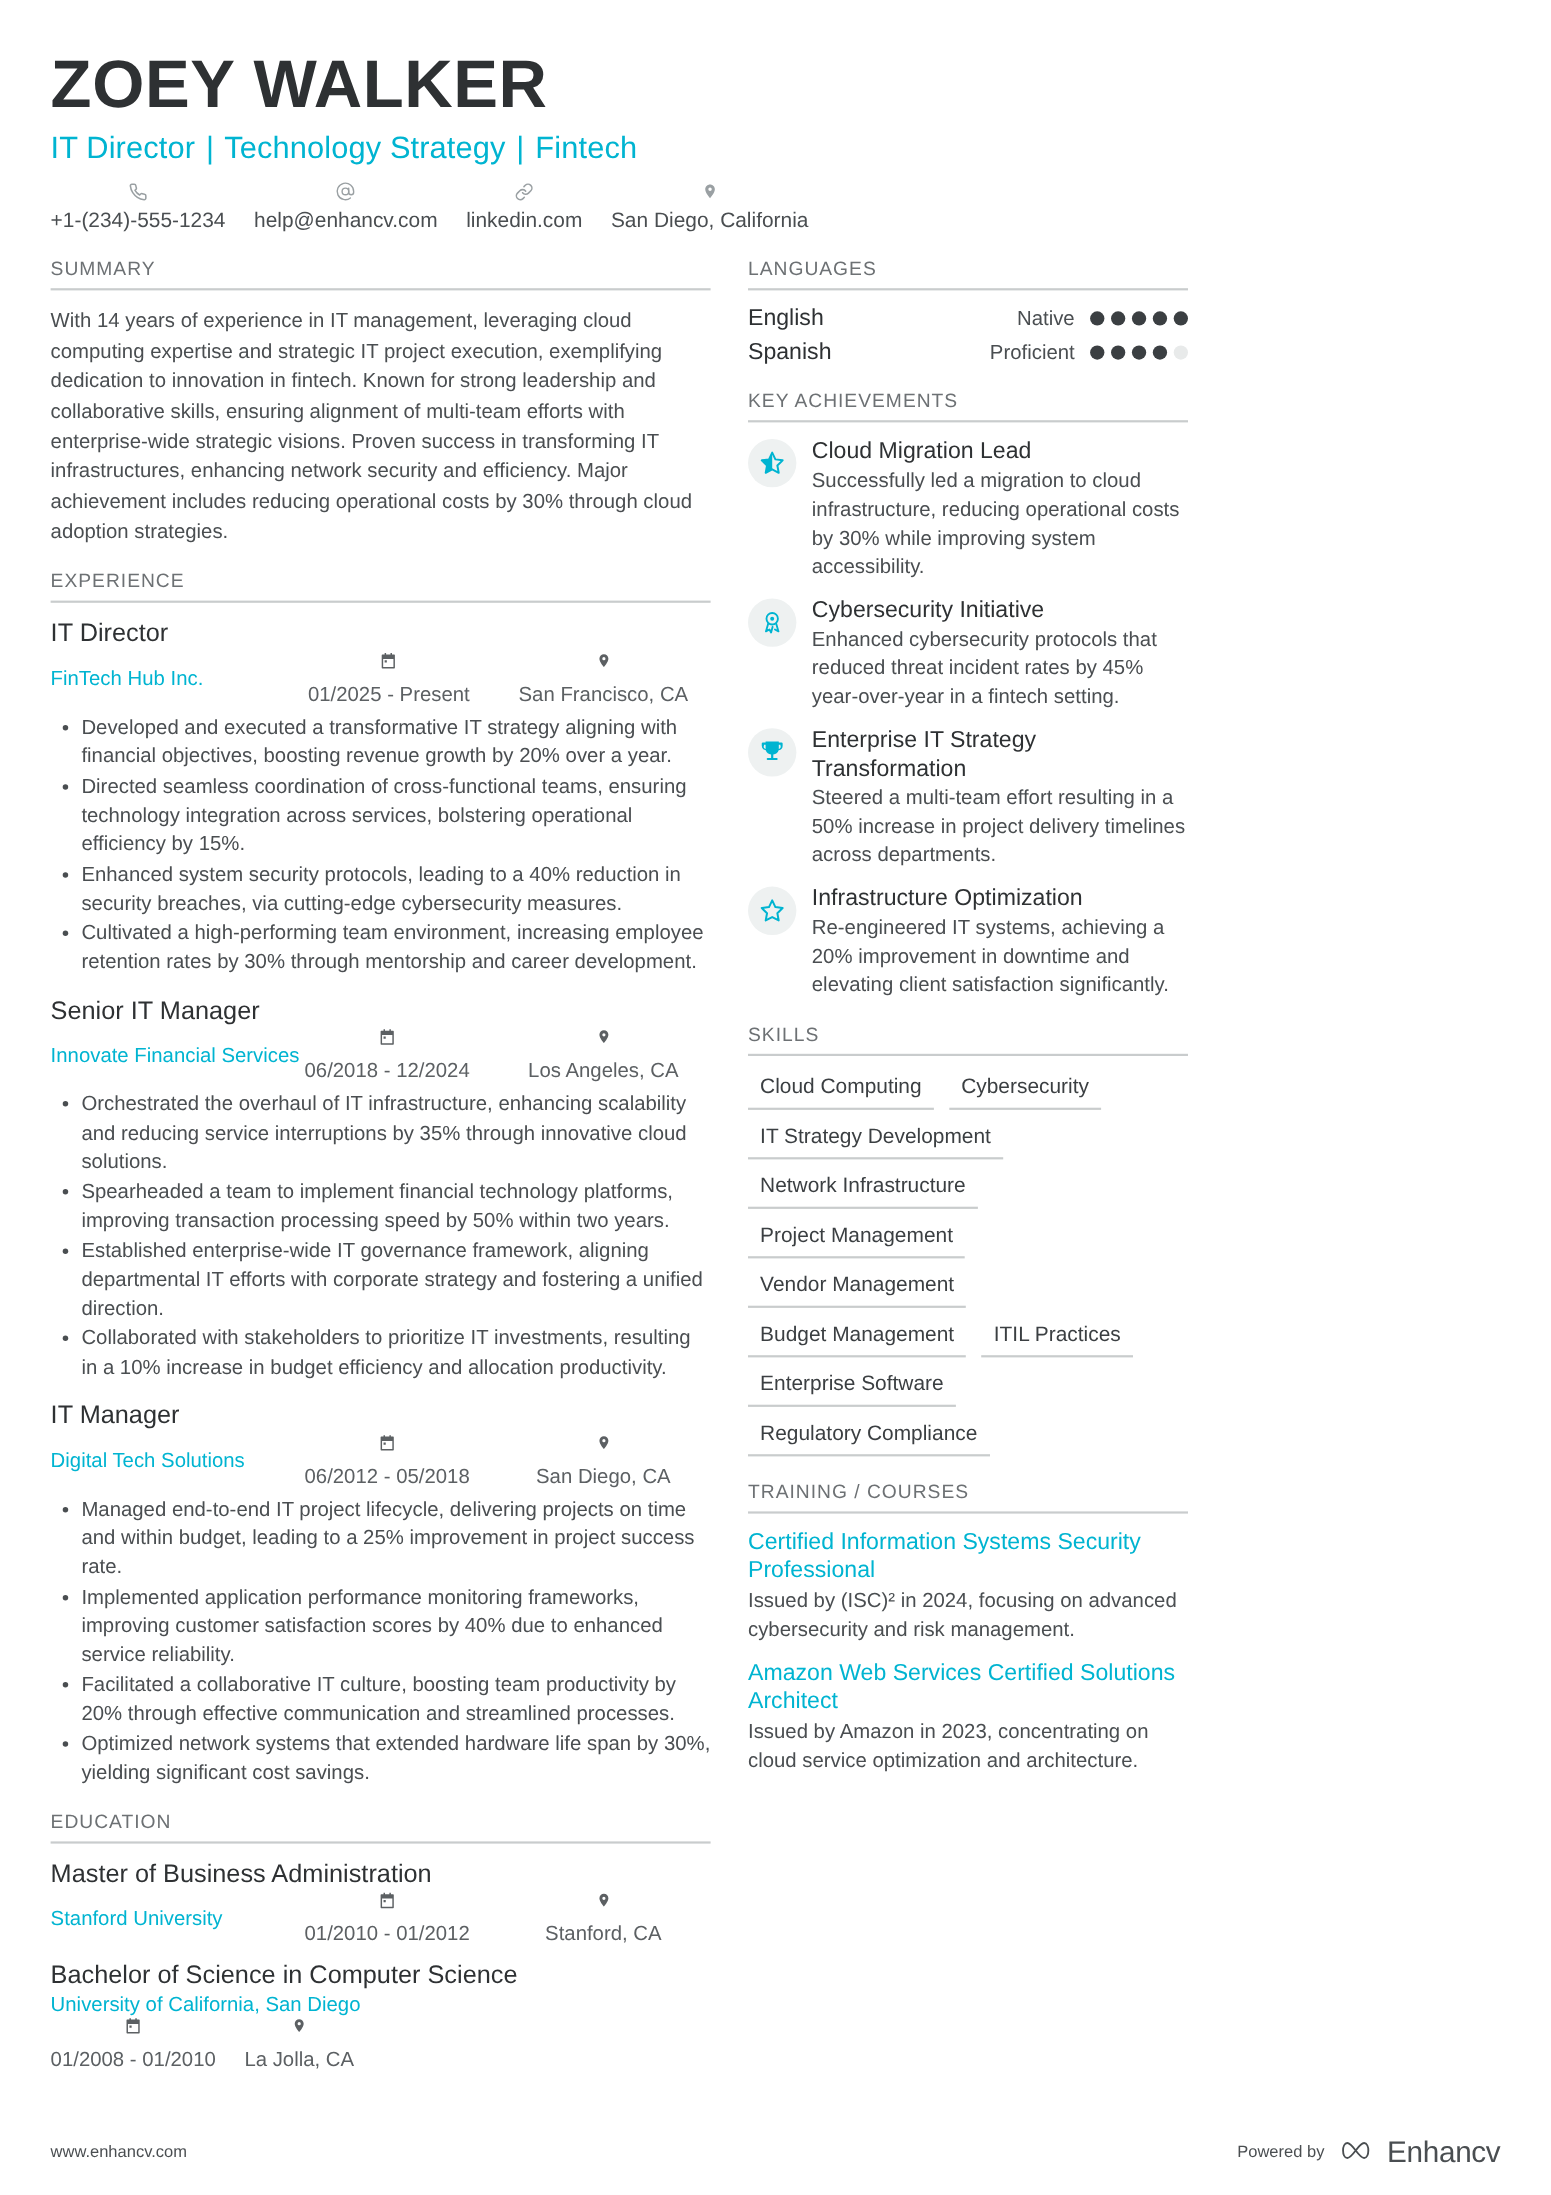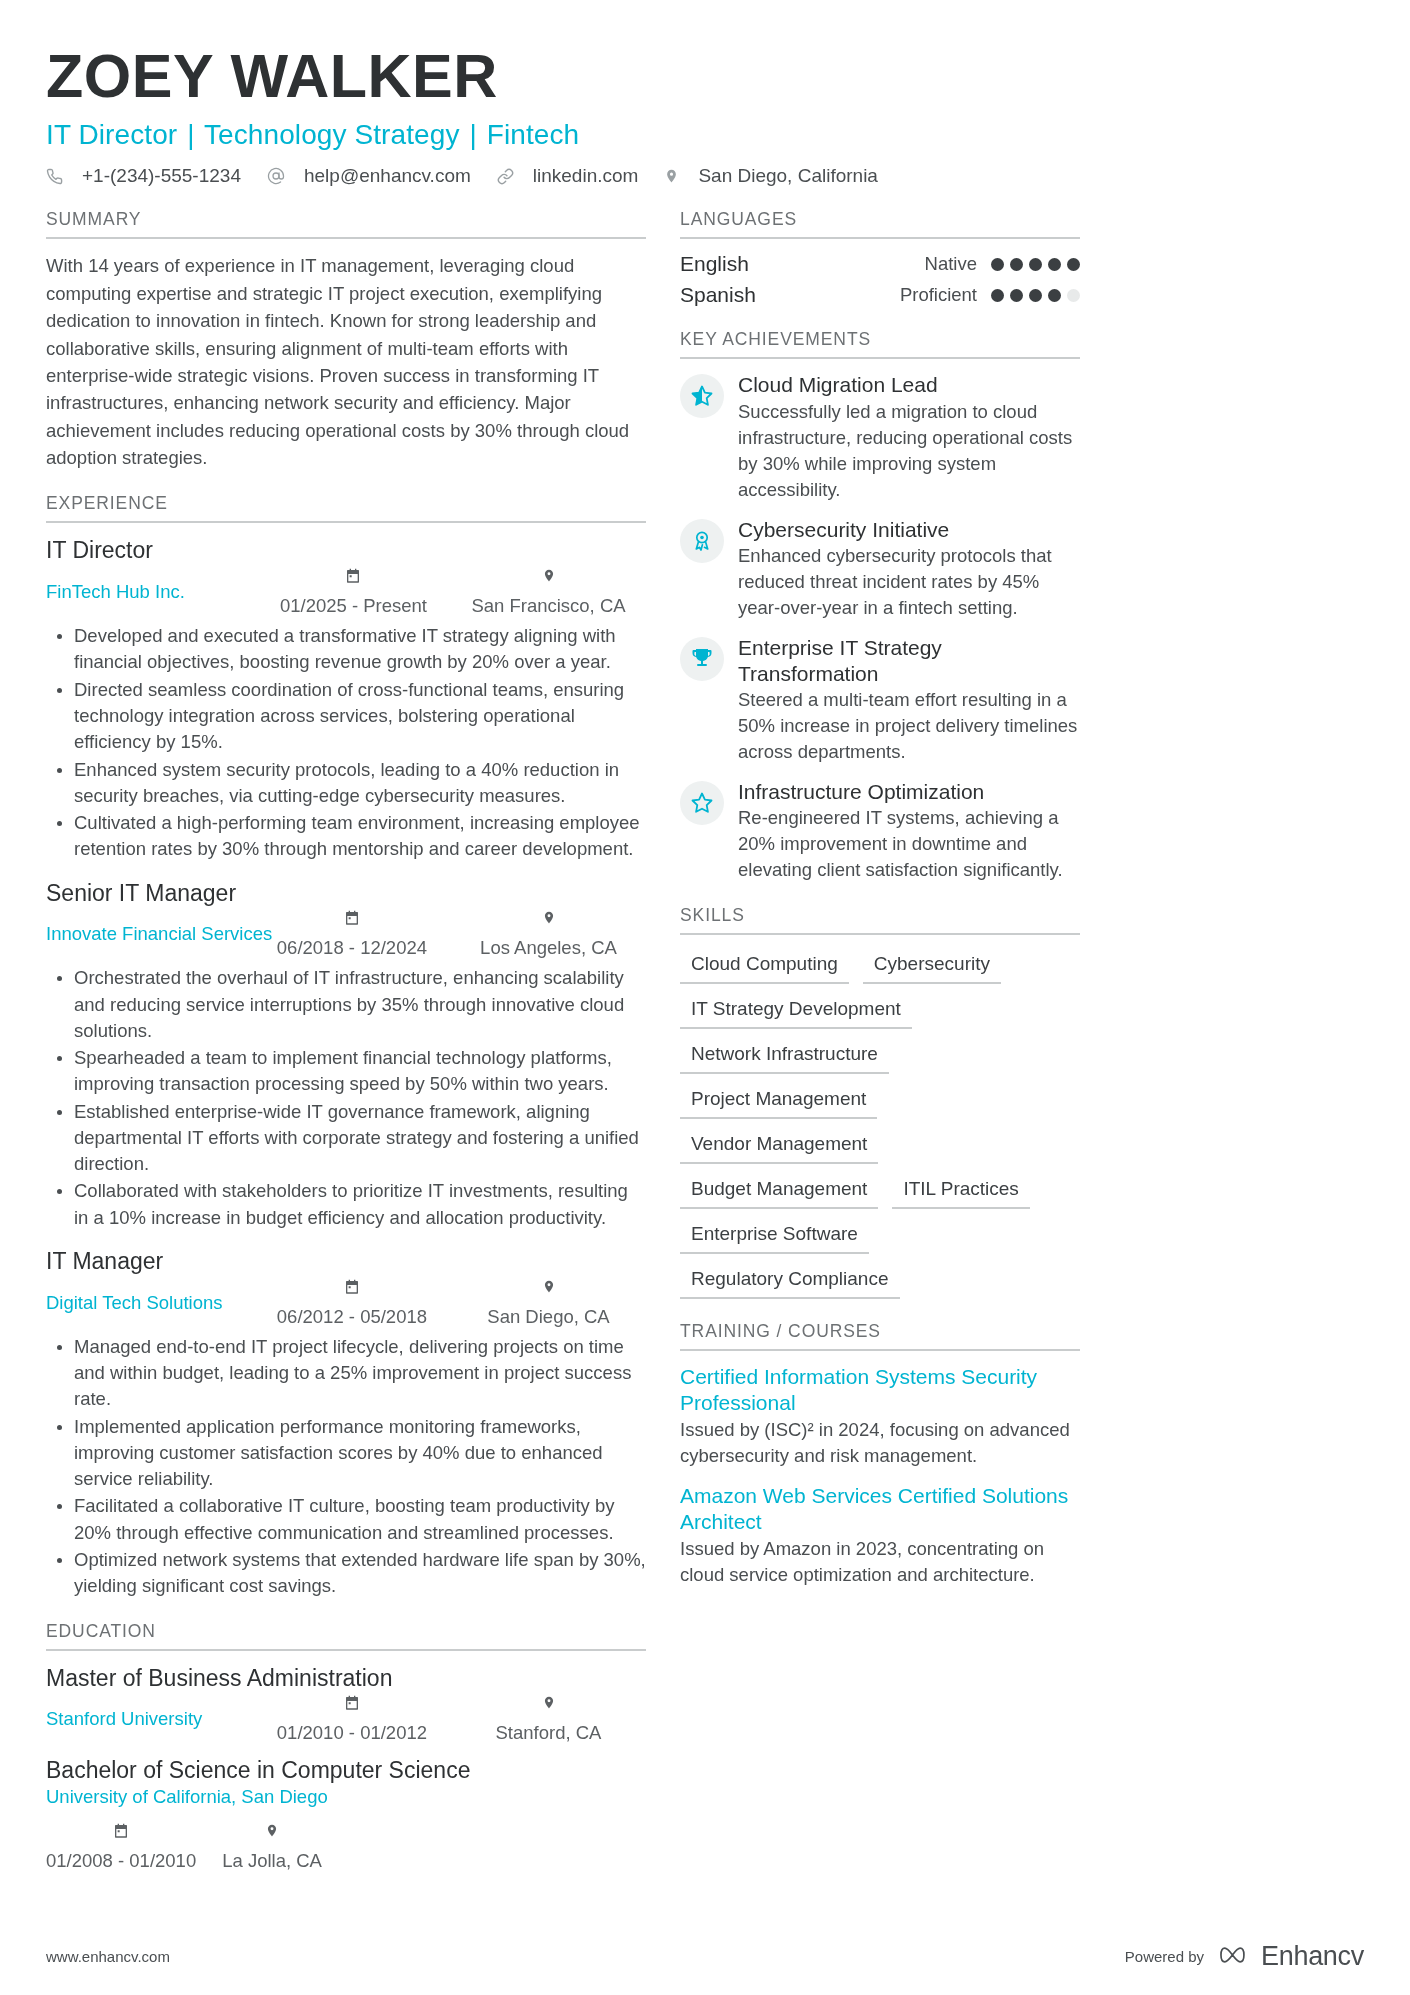--- a/index.html
+++ b/index.html
@@ -34,21 +34,21 @@
   }
   .headline .sep { color: #00b4d1; padding: 0 2px; }
   .contact-row {
     display: flex;
     align-items: center;
     gap: 26px;
     margin-top: 14px;
     font-size: 19px;
     color: #4a4e51;
   }
-  .contact-item { display: flex; align-items: center; gap: 19px; white-space: nowrap; }
+  .contact-item { display: flex; align-items: center; gap: 7px; white-space: nowrap; flex-direction: column; }
   .contact-item svg { display: block; }
 
   
   .columns { display: flex; gap: 34px; margin-top: 22px; align-items: flex-start; }
   .col-left  { width: 600px; flex: none; }
   .col-right { width: 400px; flex: none; }
 
   
   .sec-title {
     font-size: 17.5px;
@@ -107,21 +107,21 @@
     width: 5px; height: 5px;
     border-radius: 50%;
     background: #4a4e51;
   }
 
   
   .edu { margin-bottom: 12px; }
   .edu-title { font-size: 23px; color: #2e3133; line-height: 1.3; }
   .edu-school { color: #00b4d1; font-size: 18.5px; }
   .edu-line { display:flex; align-items:center; font-size:18.5px; }
-  .edu-sub { display:flex; align-items:flex-start; gap: 26px; font-size:18.5px; color:#5c6063; margin-top:14px;}
+  .edu-sub { display:flex; align-items:flex-start; gap: 26px; font-size:18.5px; color:#5c6063; margin-top:0;}
 
   
   .lang-row {
     display: flex; align-items: center;
     font-size: 21px; color: #2e3133;
     margin-bottom: 7px;
   }
   .lang-level { margin-left: auto; font-size: 18.5px; color: #4a4e51; }
   .dots { display: flex; gap: 6px; margin-left: 14px; }
   .dot { width: 13px; height: 13px; border-radius: 50%; background: #3b3f42; }

